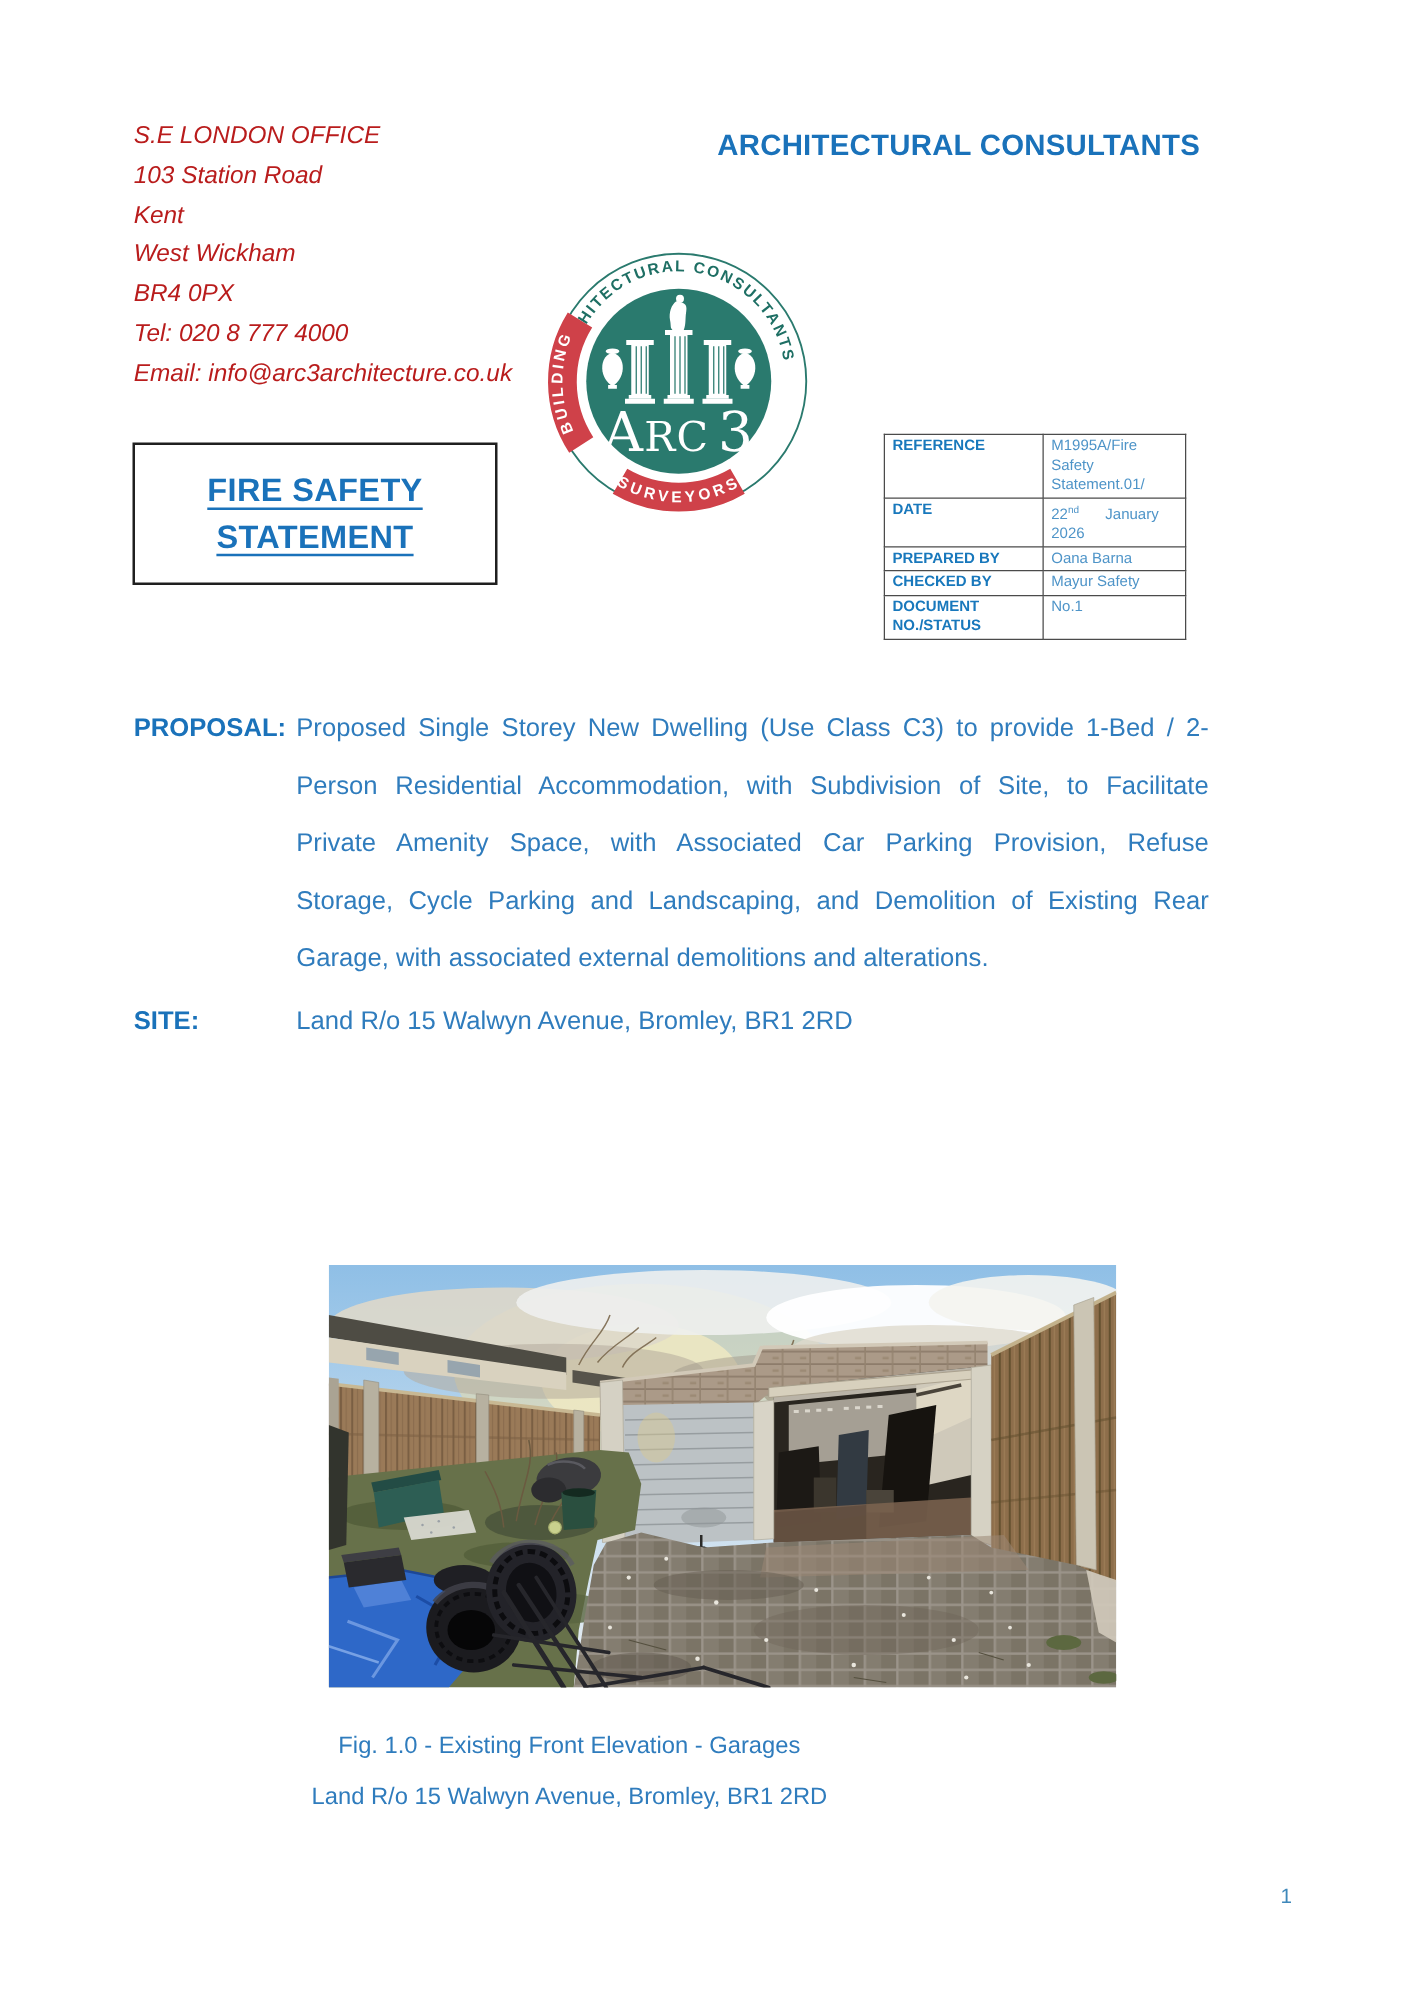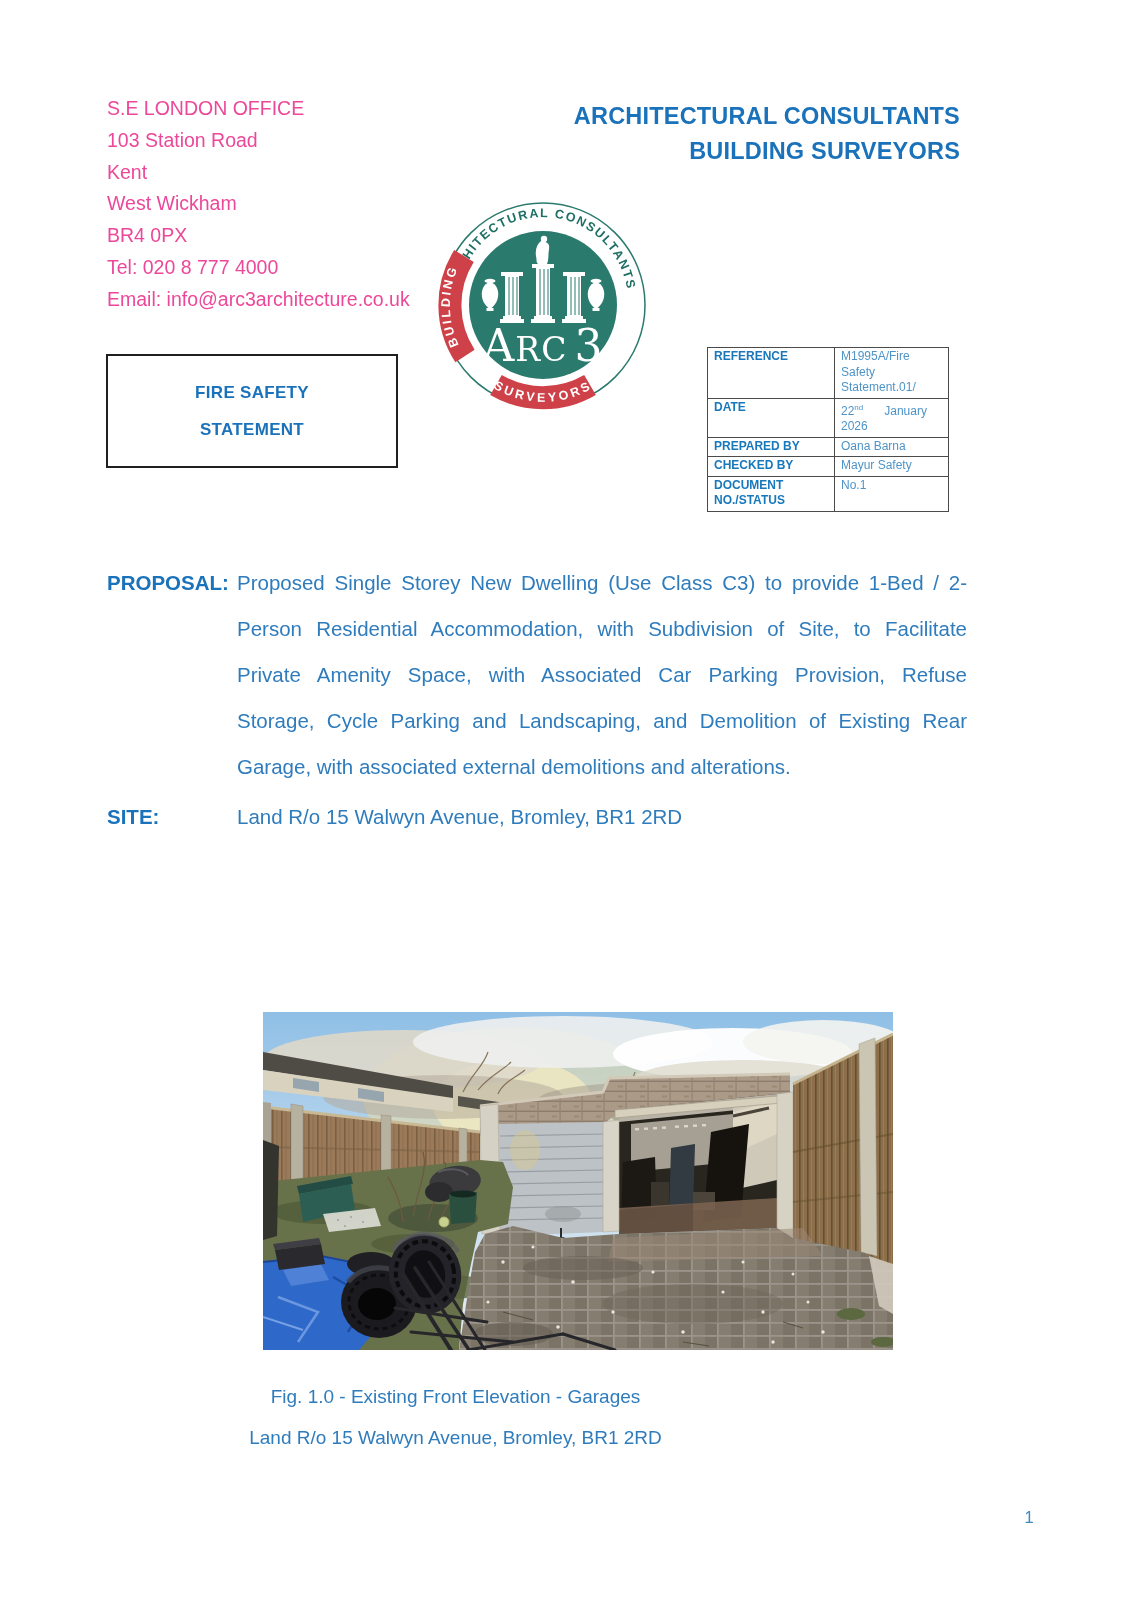--- a/index.html
+++ b/index.html
@@ -1,27 +1,27 @@
 <!DOCTYPE html>
 <html><head>
 <meta charset="utf-8">
 <style>
   html,body{margin:0;padding:0;background:#ffffff;}
   .page{position:relative;width:1132px;height:1600px;background:#ffffff;overflow:hidden;
         font-family:"Liberation Sans",sans-serif;}
 
   
-  .addr{position:absolute;left:107px;top:93px;font-size:19.5px;line-height:31.8px;color:#ec4899;}
+  .addr{position:absolute;left:107px;top:93px;font-size:19.5px;line-height:31.8px;color:#b91c1c;font-style:italic;}
   .org{position:absolute;right:172px;top:99px;text-align:right;font-size:23.5px;line-height:35px;
        font-weight:bold;color:#1a72ba;letter-spacing:.2px;}
 
   
   .firebox{position:absolute;left:106px;top:354px;width:288px;height:110px;border:2px solid #1f1f1f;
            display:flex;flex-direction:column;align-items:center;justify-content:center;gap:4px;}
-  .firebox div{font-size:17px;font-weight:bold;color:#1a72ba;
+  .firebox div{font-size:26px;font-weight:bold;color:#1a72ba;text-decoration:underline;
                text-decoration-thickness:2px;text-underline-offset:5px;letter-spacing:.3px;line-height:33px;}
 
   
   .reftable{position:absolute;left:707px;top:347px;width:242px;border-collapse:collapse;}
   .reftable td{border:1.5px solid #4b4b4b;vertical-align:top;padding:1px 6px 2px 6px;font-size:12px;line-height:15.5px;}
   .reftable td.lab{width:114px;font-weight:bold;color:#1878bc;}
   .reftable td.val{color:#4e94c8;}
   .reftable sup{font-size:8px;}
   .rsp{margin-left:21px;}
 
@@ -54,21 +54,20 @@
     <div>103 Station Road</div>
     <div>Kent</div>
     <div>West Wickham</div>
     <div>BR4 0PX</div>
     <div>Tel: 020 8 777 4000</div>
     <div>Email: info@arc3architecture.co.uk</div>
   </div>
 
   <div class="org">
     <div>ARCHITECTURAL CONSULTANTS</div>
-    <div>BUILDING SURVEYORS</div>
   </div>
 
   <div class="logo">
     <svg viewBox="0 0 210 210">
       <circle cx="105" cy="105" r="102" fill="#ffffff" stroke="#2a7a6e" stroke-width="1.5"></circle>
       <defs>
         <path id="arcTop" d="M 20 102 A 85 85 0 0 1 190 102"></path>
         <path id="ribL" d="M 27 156 A 93 93 0 0 1 26 56"></path>
         <path id="ribB" d="M 58 185 A 93 93 0 0 0 152 185"></path>
       </defs>

